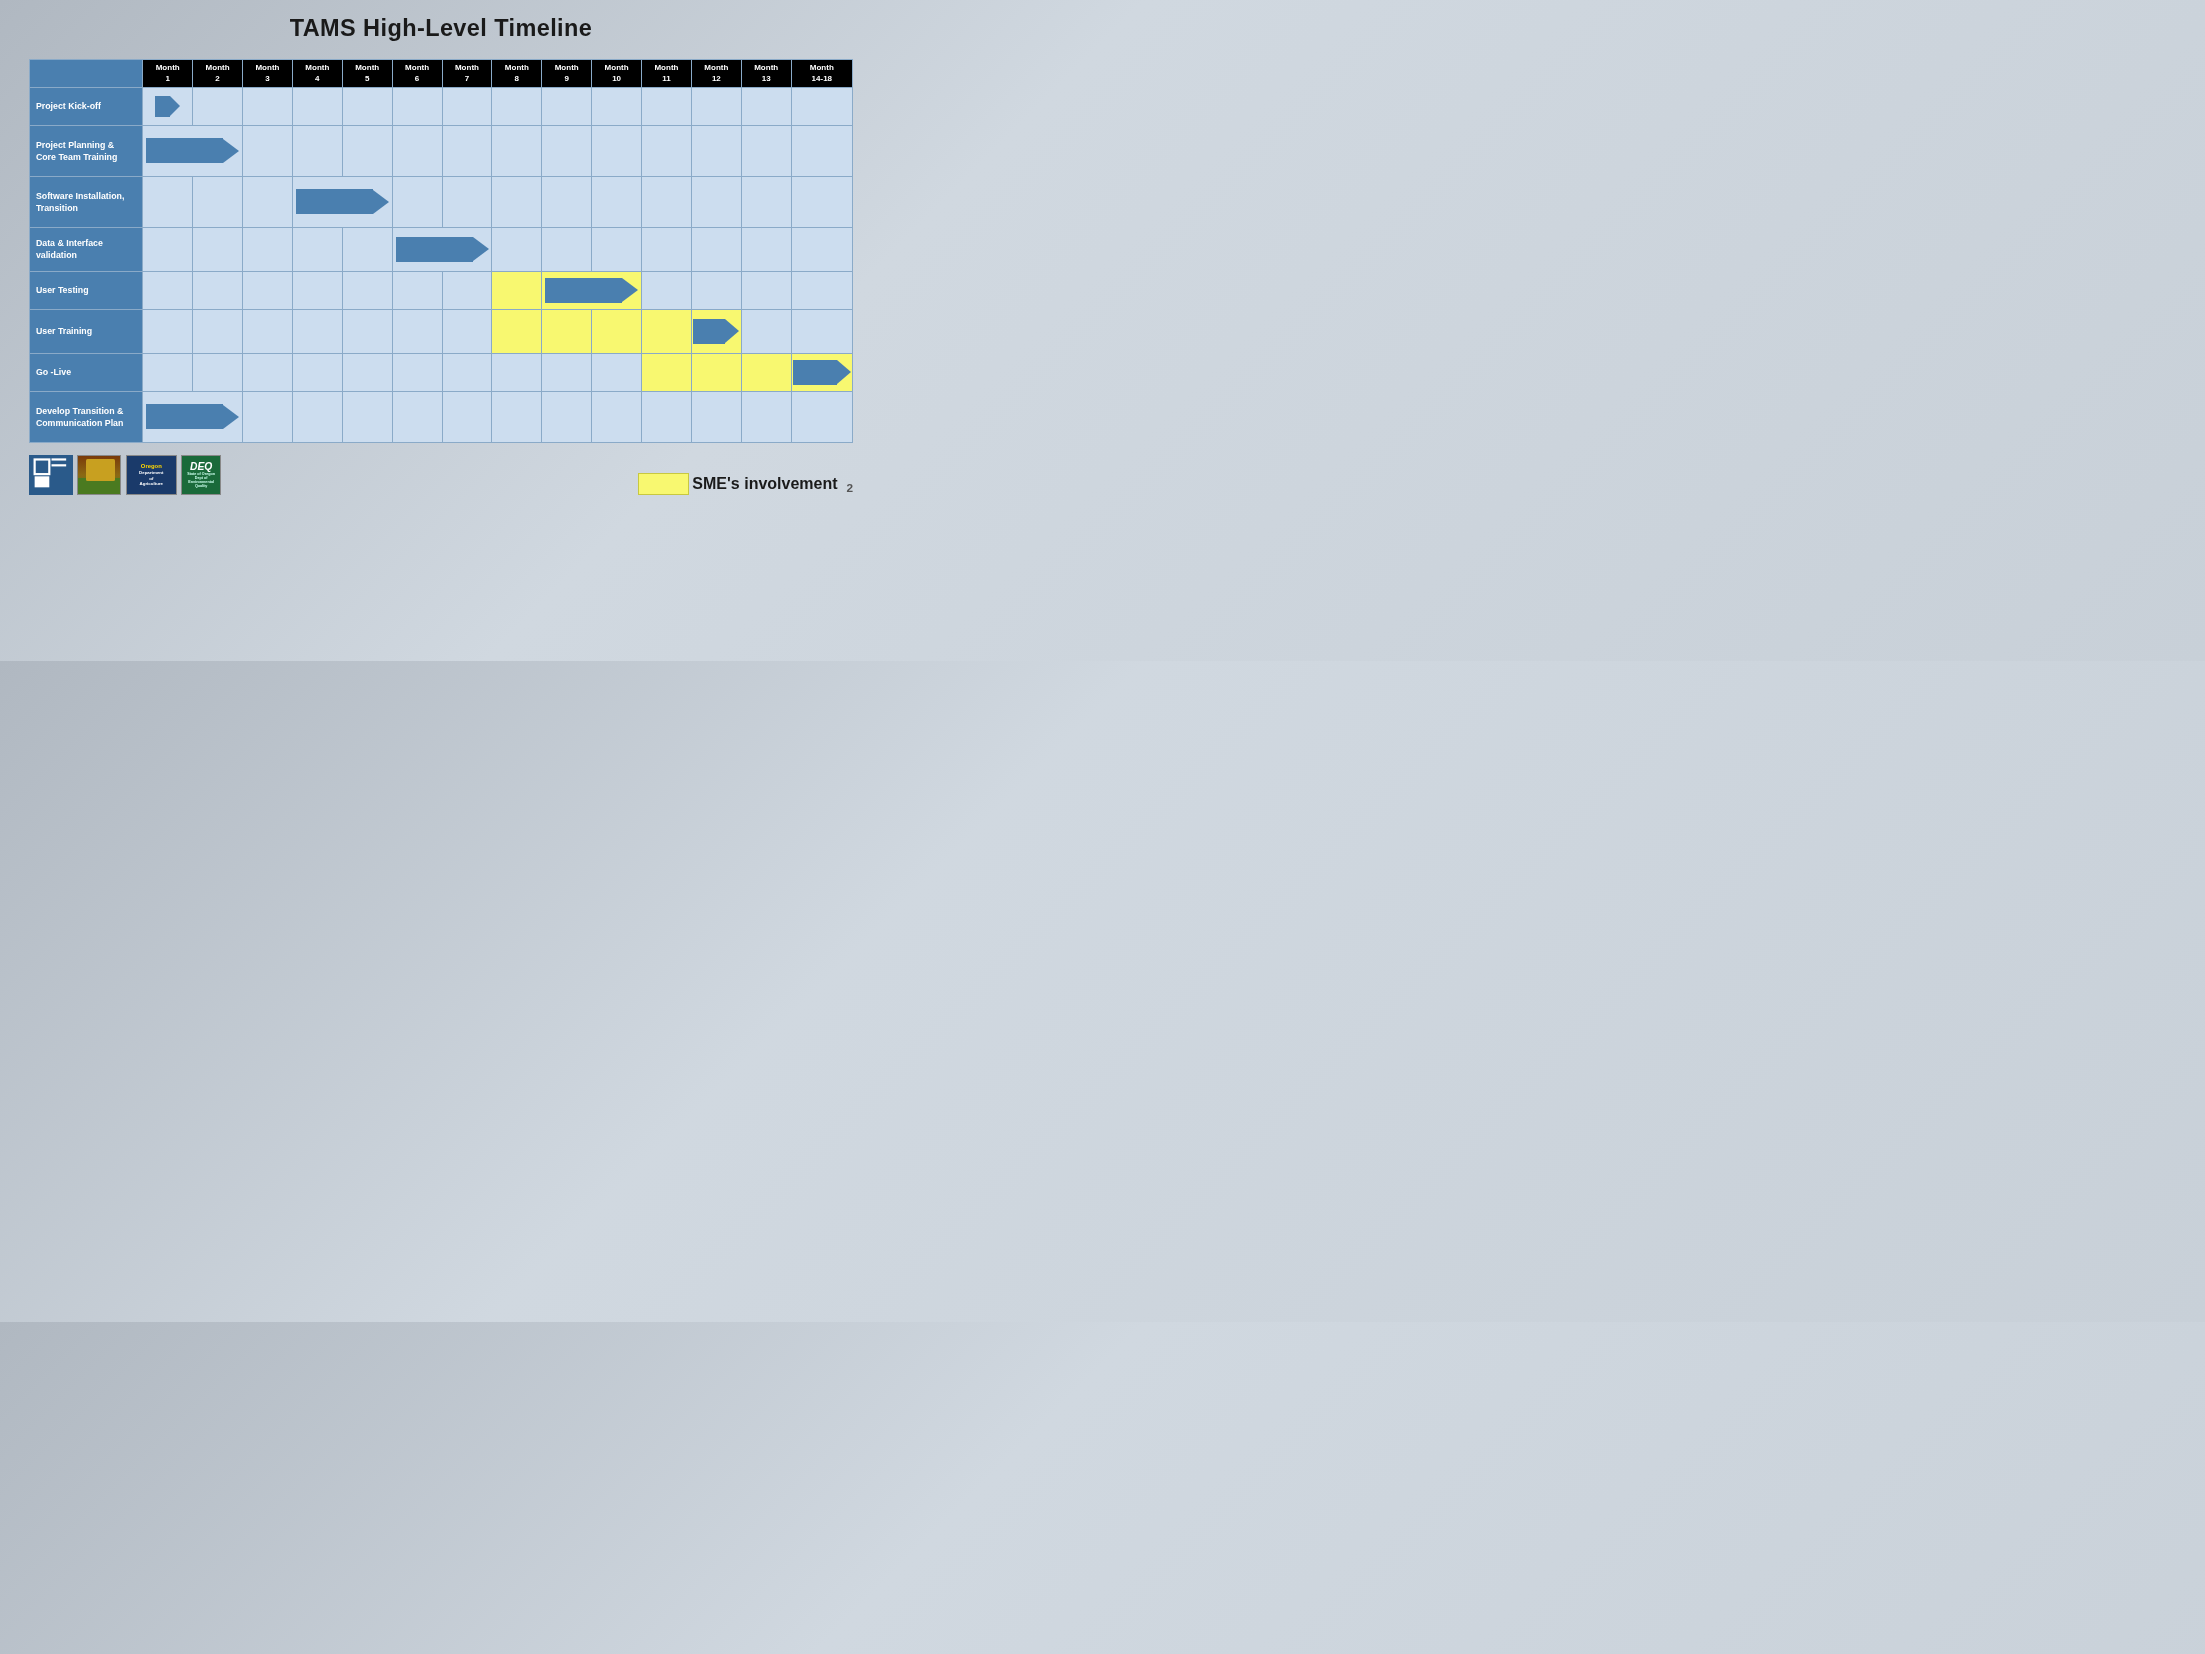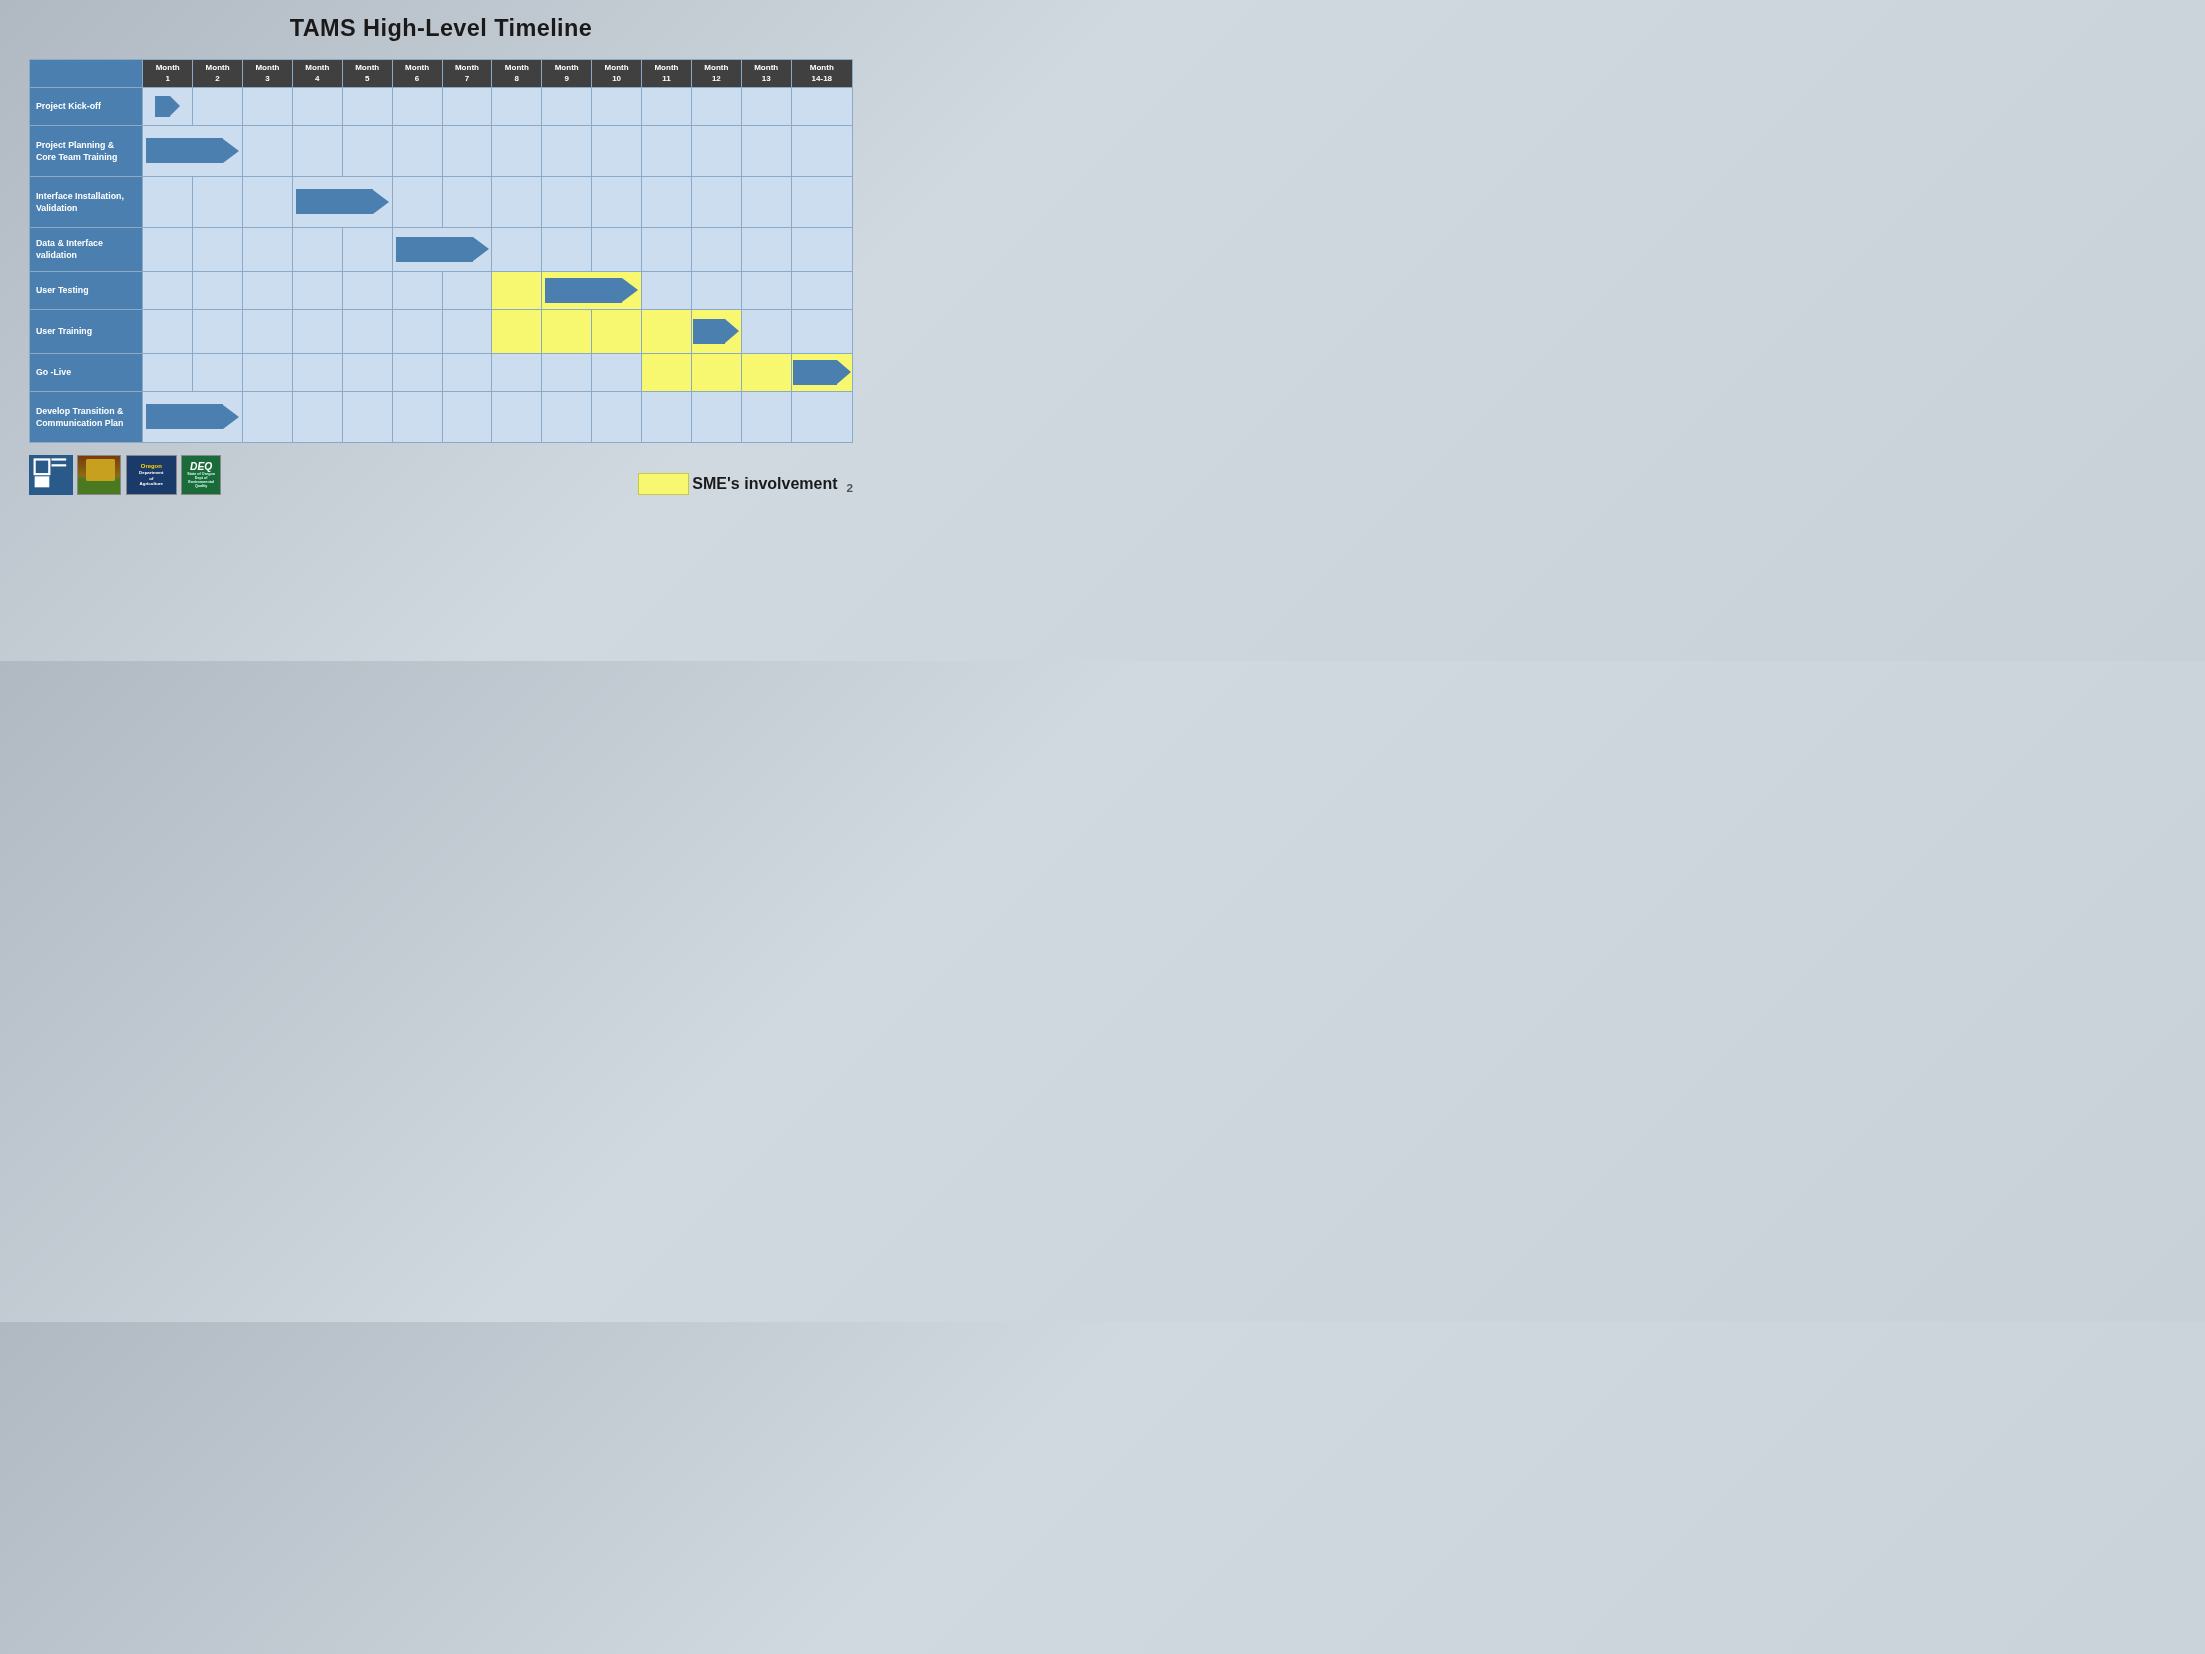--- a/index.html
+++ b/index.html
@@ -32,21 +32,21 @@
       width: 109px;
     }
     .col-month {
       width: 48px;
     }
     .col-month-wide {
       width: 59px;
     }
     
     .header-row th {
-      background-color: #404040;
+      background-color: #000000;
       color: white;
       text-align: center;
       font-size: 8px;
       font-weight: 700;
       padding: 2.9px 1.5px;
       line-height: 1.3;
     }
     .header-row th.label-cell {
       background-color: #4a7faf;
     }
@@ -275,21 +275,21 @@
       <td></td>
       <td></td>
       <td></td>
       <td></td>
       <td></td>
       <td></td>
     </tr>
 
 
     <tr class="task-row tall">
-      <td class="label-cell" style="white-space: pre-line;">Interface Installation, Validation</td>
+      <td class="label-cell" style="white-space: pre-line;">Software Installation, Transition</td>
       <td></td>
       <td></td>
       <td></td>
       <td class="arrow-cell" colspan="2" style="background-color:#ccddef;">
         <div style="display:flex;align-items:center;height:100%;padding:7.3px 2.9px;">
           <div style="background:#4a7faf;height:25px;flex-grow:1;"></div>
           <div style="width:0;height:0;border-top:12.5px solid transparent;border-bottom:12.5px solid transparent;border-left:16px solid #4a7faf;"></div>
         </div>
       </td>
       <td></td>

